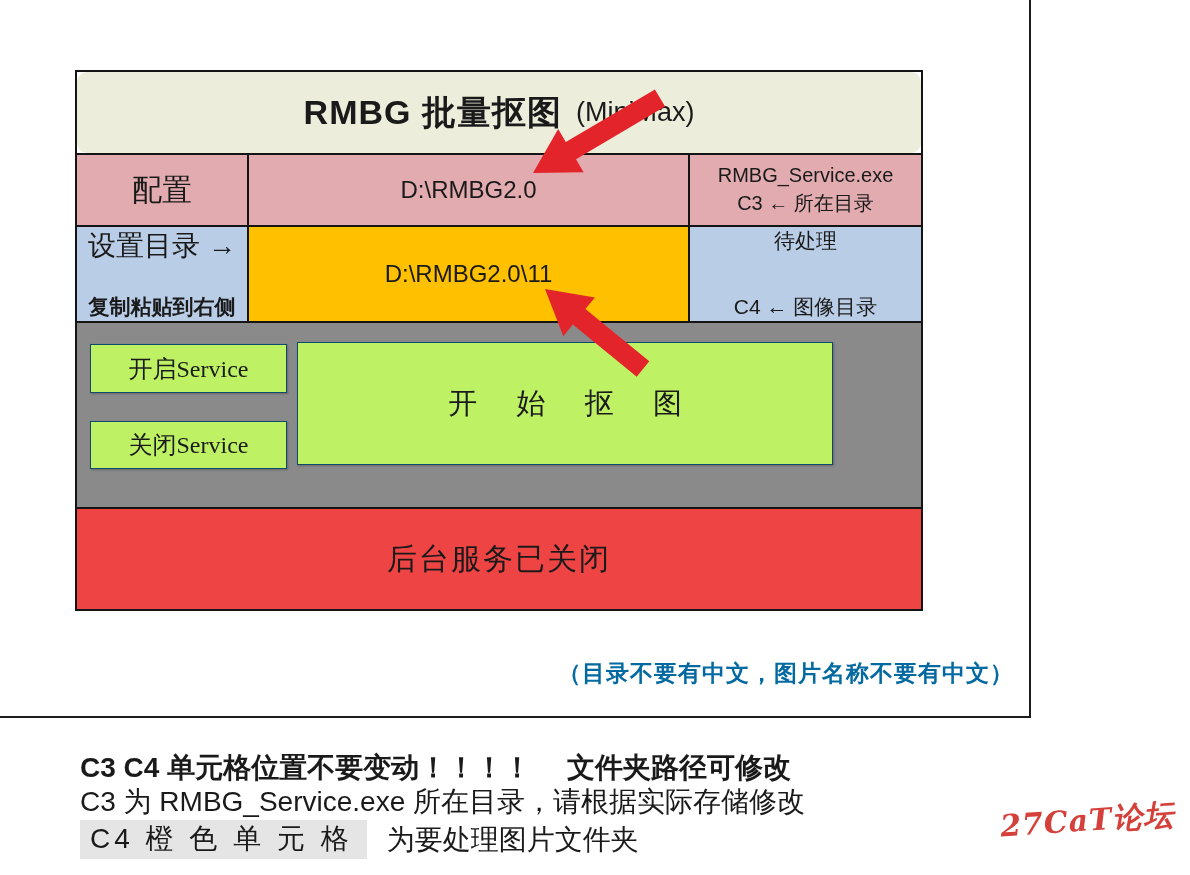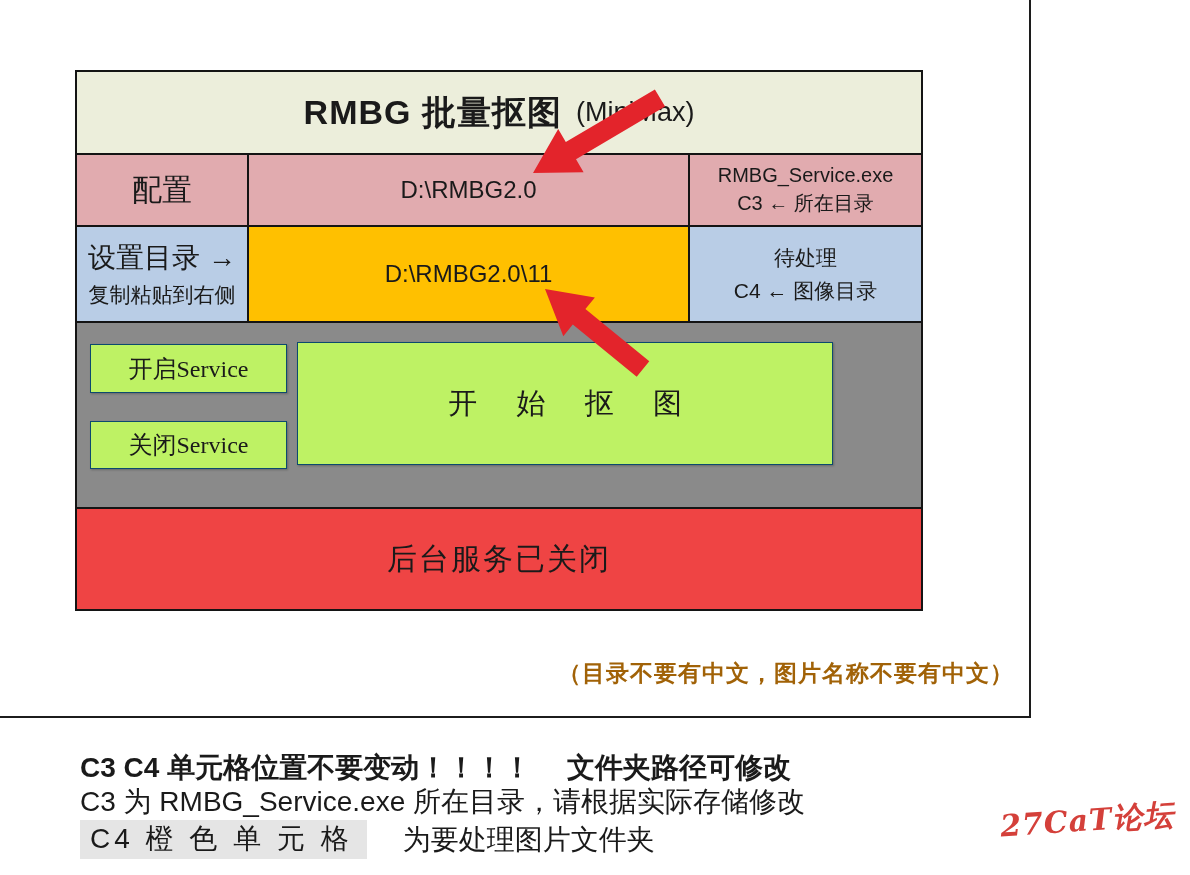--- a/index.html
+++ b/index.html
@@ -9,64 +9,64 @@
 
   
   #page-line-right  { left:1029px; top:0; width:2px; height:717px; background:#1c1c1c; }
   #page-line-bottom { left:0; top:716px; width:1031px; height:2px; background:#1c1c1c; }
 
   
   #panel { left:75px; top:70px; width:848px; border:2px solid #141414; }
   .row { display:flex; width:100%; }
   .cell { display:flex; flex-direction:column; justify-content:center; align-items:center; text-align:center; }
 
-  #row-title { height:81px; background:#eceedb; align-items:center; justify-content:center; }
+  #row-title { height:81px; background:#eceedb; align-items:center; justify-content:center;border-radius:10px; }
   #row-title .t-main   { font-size:34px; font-weight:bold; letter-spacing:1px; }
   #row-title .t-suffix { font-size:27px; margin-left:14px; }
 
   #row-config { height:72px; background:#e1abaf; border-top:2px solid #141414; }
   #row-dirs   { height:96px; border-top:2px solid #141414; }
   .col-left  { width:172px; border-right:2px solid #141414; }
   .col-mid   { flex:1; }
   .col-right { width:233px; border-left:2px solid #141414; }
 
   #config-label { font-size:30px; }
   #c3-path { font-size:24px; }
   #c3-hint .hint-b { font-size:20px; font-weight:normal; }
   #c3-hint .hint-r { font-size:20px; margin-top:3px; }
 
-  #row-dirs .col-left, #row-dirs .col-right { background:#b9cde6; }
+  #row-dirs .col-left, #row-dirs .col-right { background:#b9cde6;justify-content:space-between; }
   #setdir-cell .l1 { font-size:28px; }
-  #setdir-cell .l2 { font-size:21px; font-weight:normal; margin-top:4px; }
+  #setdir-cell .l2 { font-size:21px; font-weight:bold; margin-top:4px; }
   #c4-path-cell { background:#ffc000; font-size:24px; }
   #c4-hint .hint-r1 { font-size:21px; }
   #c4-hint .hint-r2 { font-size:21px; margin-top:5px; }
 
   #row-actions { height:186px; background:#8a8a8a; border-top:2px solid #141414; position:relative; }
   .panel-btn { position:absolute; background:#bef264; border:1px solid #0c4a6e;
                box-shadow:1px 1px 2px rgba(0,0,0,.25);
                display:flex; align-items:center; justify-content:center;
                font-size:24px; cursor:pointer;font-family:Liberation Serif, serif; }
   #btn-start-service { left:13px;  top:21px; width:197px; height:49px; }
   #btn-stop-service  { left:13px;  top:98px; width:197px; height:48px; }
   #btn-start-matting { left:220px; top:19px; width:536px; height:123px;
                        font-size:29px; letter-spacing:16px; text-indent:16px; }
 
   #row-status { height:102px; background:#ef4444; border-top:2px solid #141414;
                 align-items:center; justify-content:center; display:flex; }
   #status-text { font-size:30px; letter-spacing:2px; }
 
   #red-note { left:540px; top:658px; width:492px; text-align:center;
-              color:#a16207; font-size:23px; font-weight:bold; letter-spacing:1px; }
+              color:#0369a1; font-size:23px; font-weight:bold; letter-spacing:1px; }
 
   #footnotes { left:80px; top:751px; font-size:28px; line-height:34px; }
   #fn-line1 { font-weight:bold; }
   #fn-line3 { margin-top:1px; display:flex; align-items:center; }
   #c4-highlight { background:#e5e5e5; padding:2px 14px 3px 10px; letter-spacing:4px; }
-  #fn-line3-rest { margin-left:36px; }
+  #fn-line3-rest { margin-left:20px; }
 
   #watermark { left:1000px; top:800px; width:190px; color:#d4403a;
                font-family:"DejaVu Serif", serif; font-style:italic; font-weight:bold;
                font-size:30px; transform:rotate(-4deg); letter-spacing:1px; white-space:nowrap; }
 
   #arrow-layer { left:0; top:0; width:1190px; height:875px; pointer-events:none; }
 </style>
 </head>
 <body>
 

